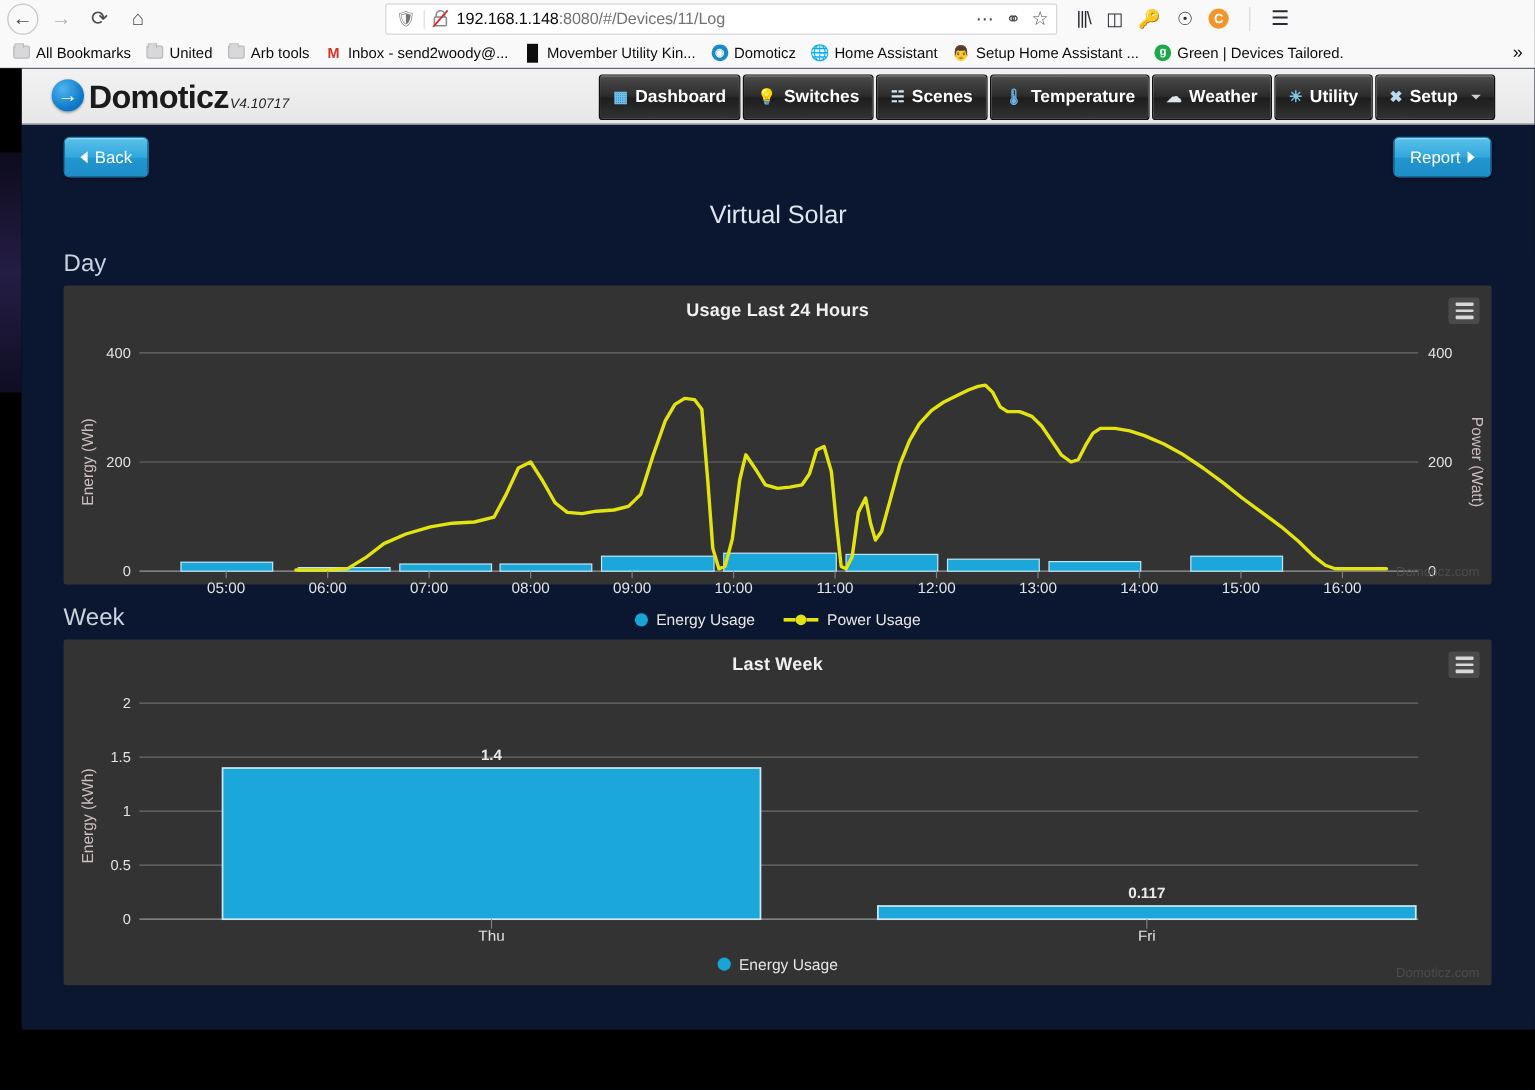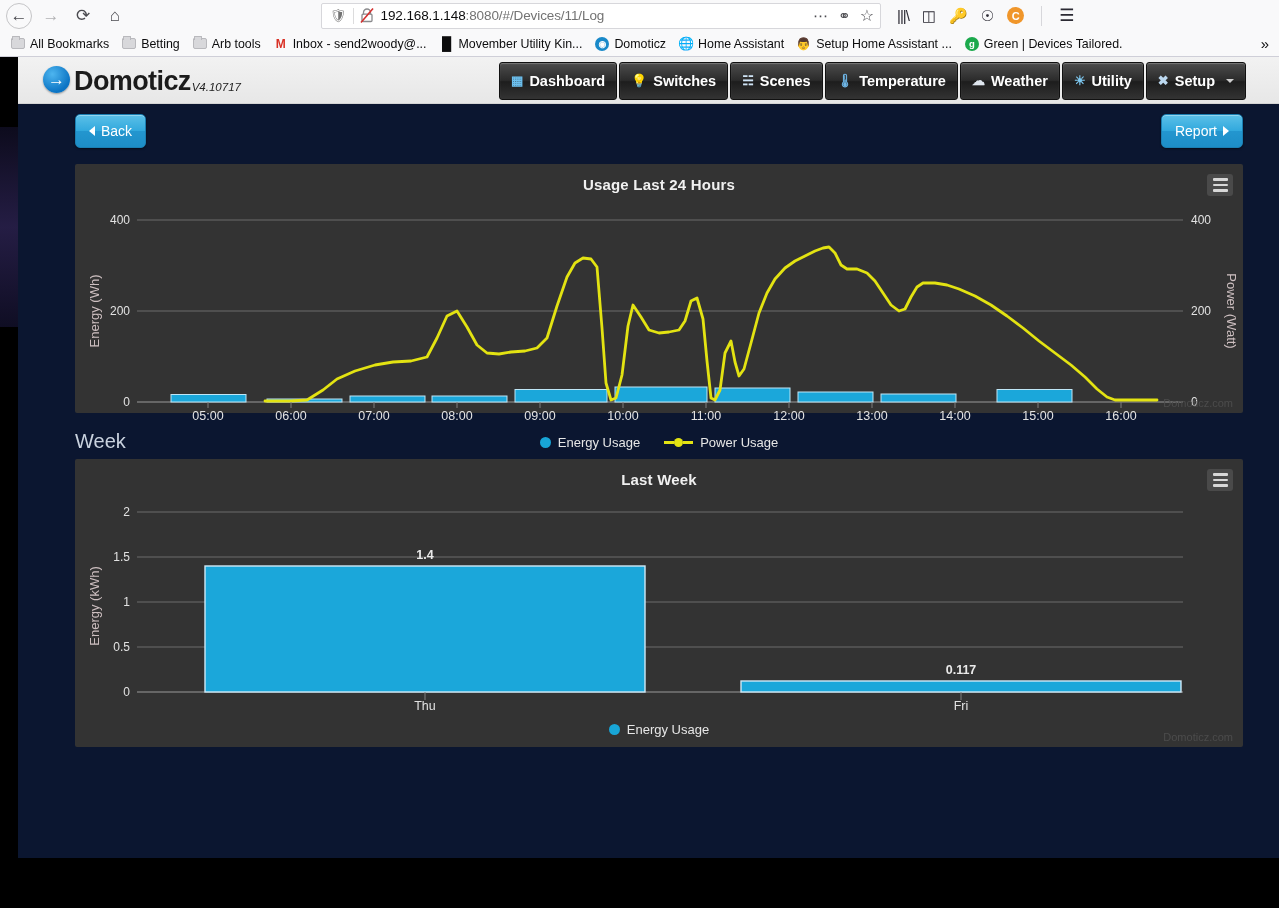--- a/index.html
+++ b/index.html
@@ -61,21 +61,21 @@
 
   .menu { position:absolute; right:33px; top:0; height:47px; display:flex; align-items:center; gap:2px; }
   .mitem { height:38px; padding:0 11px; display:flex; align-items:center; gap:6px;
      background:linear-gradient(180deg,#4c4c4c 0%,#2b2b2b 48%,#1d1d1d 52%,#333 100%);
      color:#fff; font-size:14.5px; font-weight:bold; border-radius:3px;
      border:1px solid #111; box-shadow:0 1px 1px rgba(255,255,255,.25) inset; white-space:nowrap;}
   .mico { font-size:13px; line-height:1; display:flex; align-items:center; }
   .caret { border-left:4px solid transparent; border-right:4px solid transparent;
      border-top:4px solid #cfcfcf; margin-left:5px; }
 
-  .content { position:absolute; top:47px; left:0; right:0; bottom:0; background:#0b1630;margin-left:22px; }
+  .content { position:absolute; top:47px; left:0; right:0; bottom:0; background:#0b1630; }
 
   .btn-row { position:relative; height:60px; }
   .btn3d { position:absolute; top:10px; height:34px; border-radius:5px; color:#fff; font-size:14px;
     display:flex; align-items:center; gap:6px; padding:0 13px;
     background:linear-gradient(180deg,#5bc0e8 0%,#31a8dd 50%,#2396cf 51%,#1d8ec7 100%);
     border:1px solid #1b7fb2; box-shadow:0 1px 2px rgba(0,0,0,.5), 0 1px 0 rgba(255,255,255,.35) inset;}
   .btn-back { left:35px; }
   .btn-report { right:36px; }
   .tri-l { width:0;height:0;border-top:5px solid transparent;border-bottom:5px solid transparent;border-right:6px solid #fff;}
   .tri-r { width:0;height:0;border-top:5px solid transparent;border-bottom:5px solid transparent;border-left:6px solid #fff;}
@@ -141,21 +141,21 @@
     </div>
   </div>
 
   <div class="bm-bar">
     <div class="bm">
       <span class="folder"></span>
       <span>All Bookmarks</span>
     </div>
     <div class="bm">
       <span class="folder"></span>
-      <span>Betting</span>
+      <span>United</span>
     </div>
     <div class="bm">
       <span class="folder"></span>
       <span>Arb tools</span>
     </div>
     <div class="bm">
       <span class="bm-ico" style="color:#d93025;font-weight:bold;">M</span>
       <span>Inbox - send2woody@...</span>
     </div>
     <div class="bm">
@@ -237,21 +237,23 @@
         <div class="btn3d btn-back">
           <span class="tri-l"></span>
           <span>Back</span>
         </div>
         <div class="btn3d btn-report">
           <span>Report</span>
           <span class="tri-r"></span>
         </div>
       </div>
 
-
+      <div class="devtitle">Virtual Solar</div>
+
+      <div class="sect-label">Day</div>
       <div class="chartbox" style="height:249px;">
         <div class="chart-title">Usage Last 24 Hours</div>
         <div class="burger">
             <i></i>
             <i></i>
             <i></i>
           </div>
         <div class="plot">
           <svg class="plotsvg" viewBox="0 0 1168 215" preserveAspectRatio="none" height="215">
 

